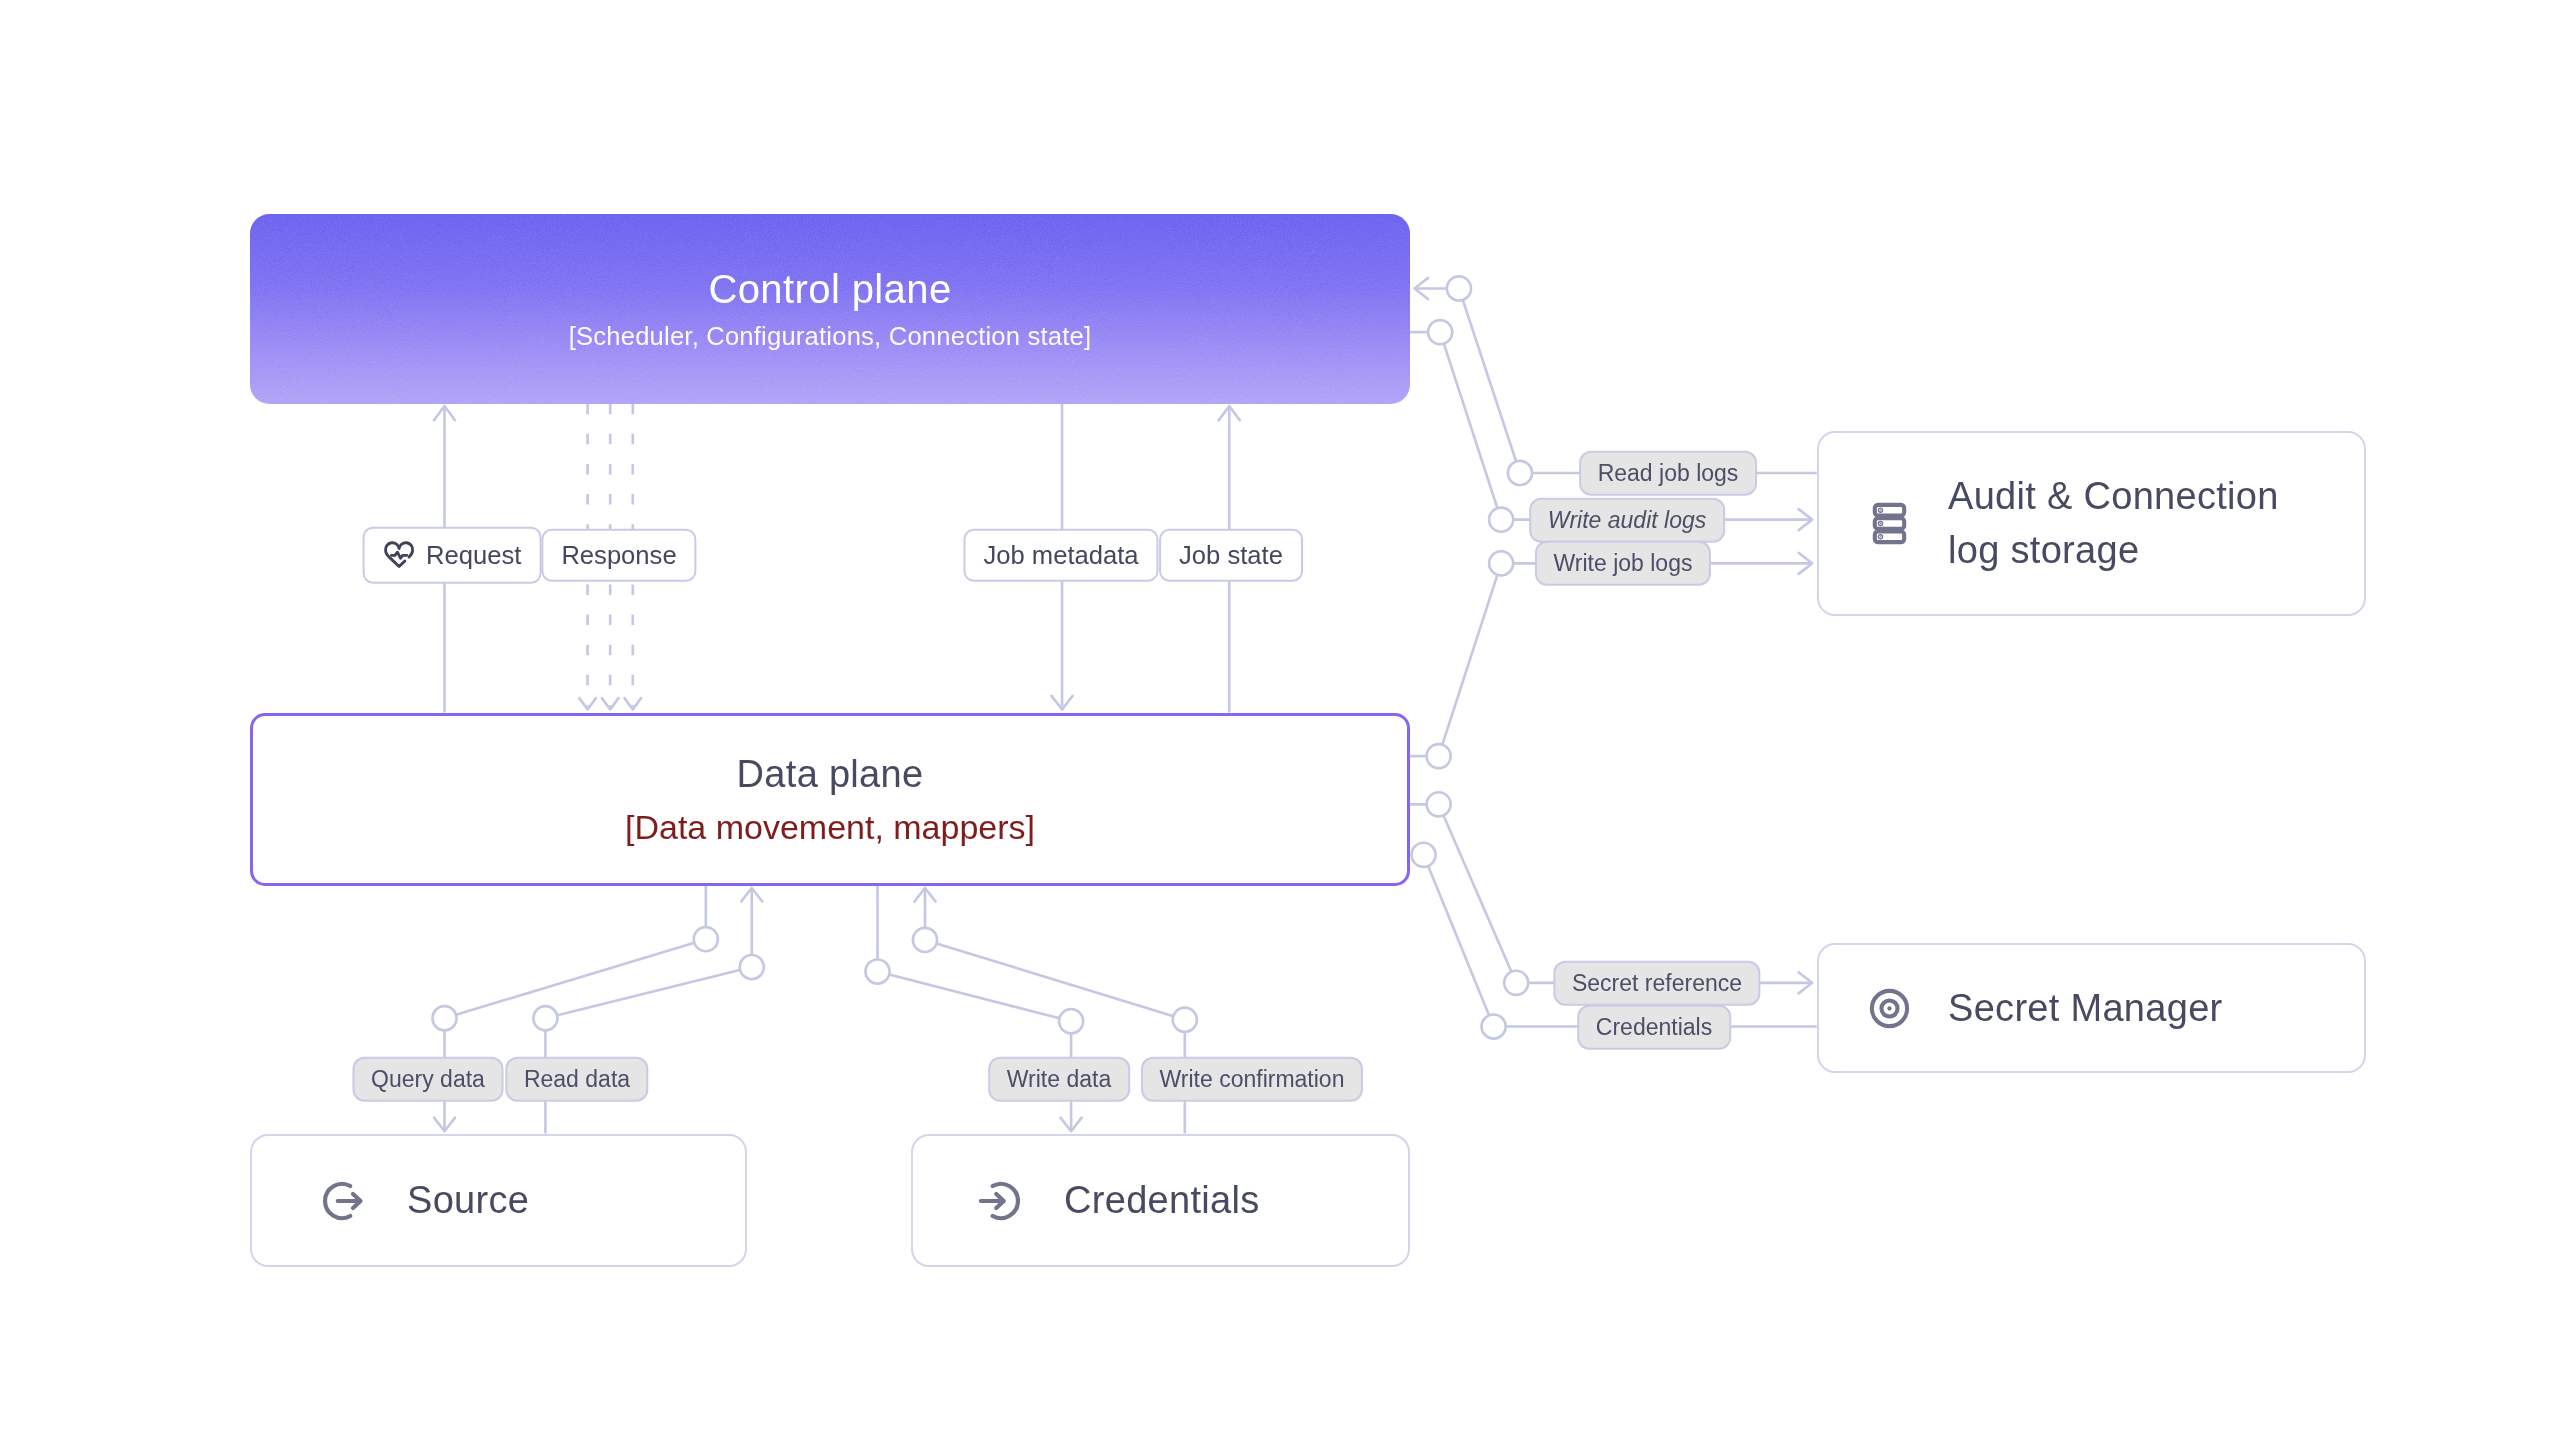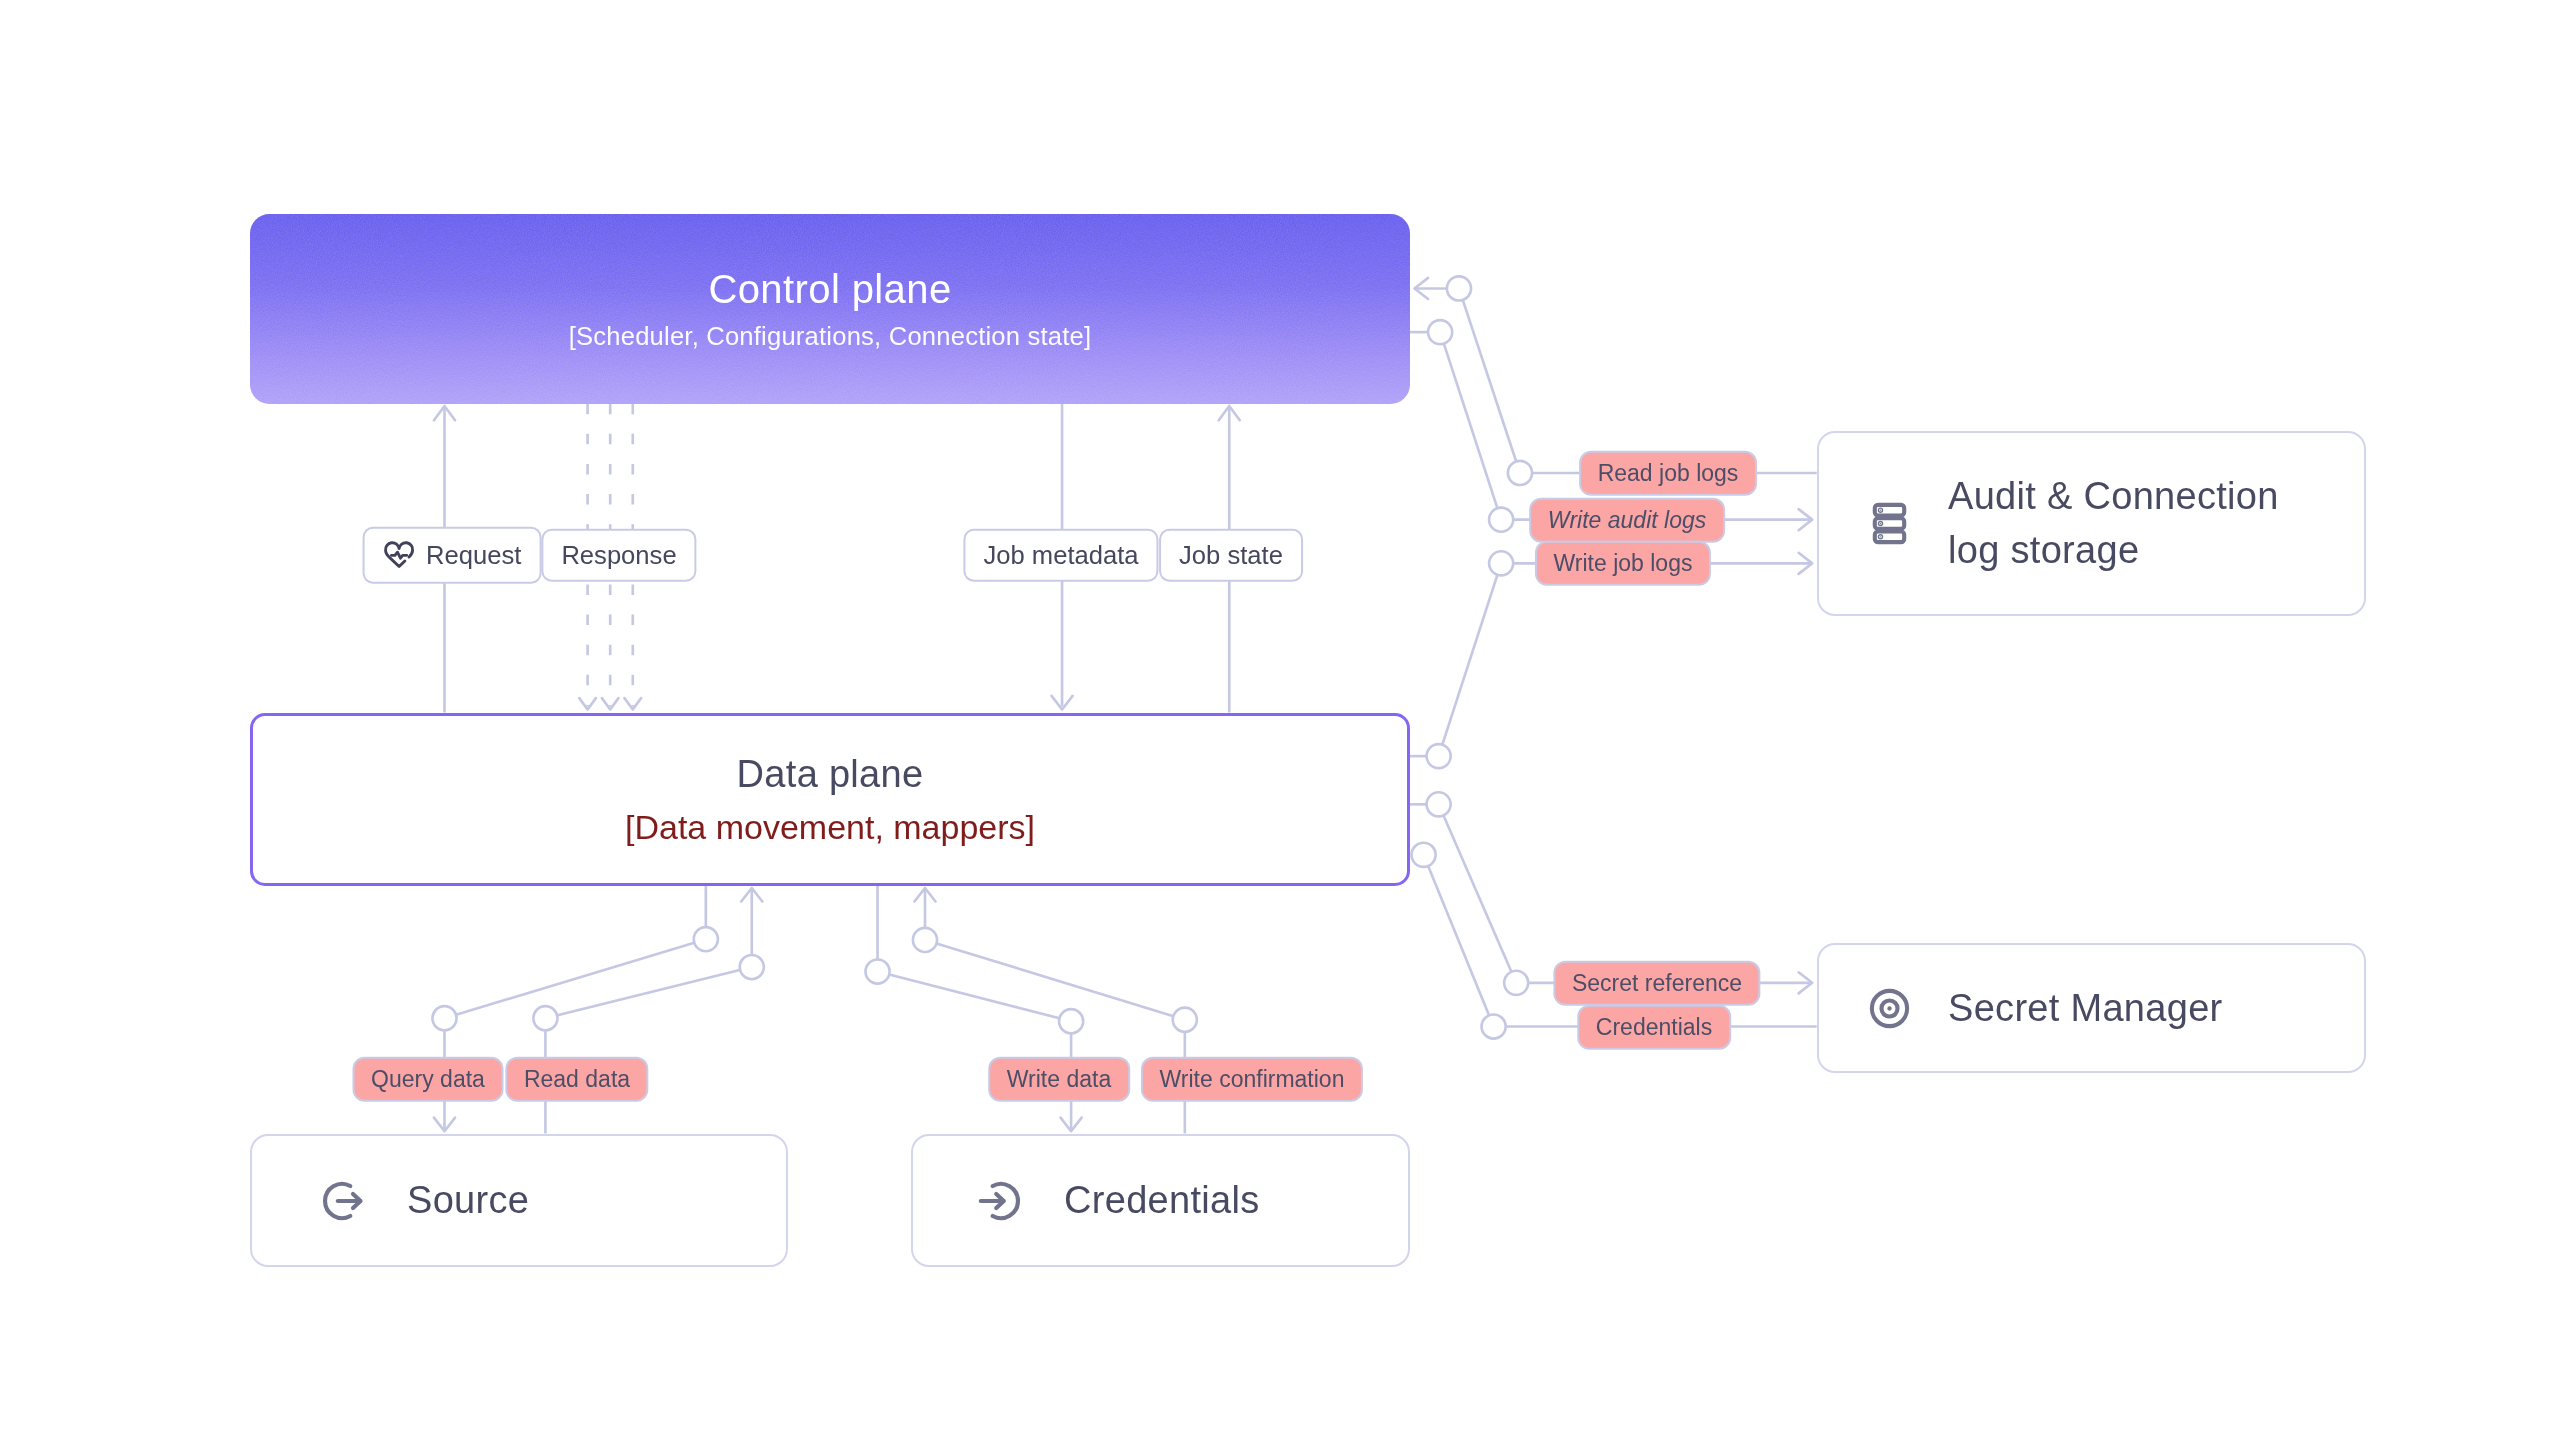--- a/index.html
+++ b/index.html
@@ -23,31 +23,31 @@
   #control-plane .t { position:relative; color:#ffffff; font-size:40px; font-weight:500; letter-spacing:0.4px; }
   #control-plane .s { position:relative; color:rgba(255,255,255,.96); font-size:25.6px; font-weight:400; letter-spacing:0.2px; }
 
   #data-plane { left:250px; top:713px; width:1160px; height:173px; background:#ffffff;
     border:3px solid #8565F2; border-radius:15px; flex-direction:column; gap:12px; }
   #data-plane .t { color:#474A61; font-size:38px; font-weight:500; letter-spacing:0.3px; }
   #data-plane .s { color:#7f1d1d; font-size:34px; }
 
   .sysbox { background:#ffffff; border:2.3px solid #D3D5EC; border-radius:18px;
     justify-content:flex-start; gap:39px; color:#474A61; font-size:38px; font-weight:500; letter-spacing:0.3px; }
-  #source-box { left:250px; top:1134px; width:538px; height:133px; padding-left:66px; }
+  #source-box { left:250px; top:1134px; width:497px; height:133px; padding-left:66px; }
   #destination-box { left:911px; top:1134px; width:499px; height:133px; padding-left:62px; }
   #audit-box { left:1817px; top:431px; width:549px; height:185px; padding-left:47px; gap:35px; }
   #audit-box .two { line-height:1.42; }
   #secret-box { left:1817px; top:943px; width:549px; height:130px; padding-left:47px; gap:35px;text-align:center; }
 
   
   .lbl { position:absolute; z-index:3; transform:translate(-50%,-50%); background:#ffffff;
     border:2.3px solid #C9CBE6; border-radius:10.5px; color:#44475E; font-size:25.6px;
     padding:9.8px 18px; white-space:nowrap; display:flex; align-items:center; gap:10.5px; }
-  .chip { position:absolute; z-index:3; transform:translate(-50%,-50%); background:#fca5a5;
+  .chip { position:absolute; z-index:3; transform:translate(-50%,-50%); background:#e5e5e5;
     border:2.3px solid #C9CBE6; border-radius:12px; color:#4B4E66; font-size:23px;
     padding:6.8px 16.6px; white-space:nowrap; }
   .icon { flex:0 0 auto; display:block; }
 </style>
 </head>
 <body>
 
 <div id="stage">
 
   <svg id="wires" viewBox="0 0 3420 1920">

